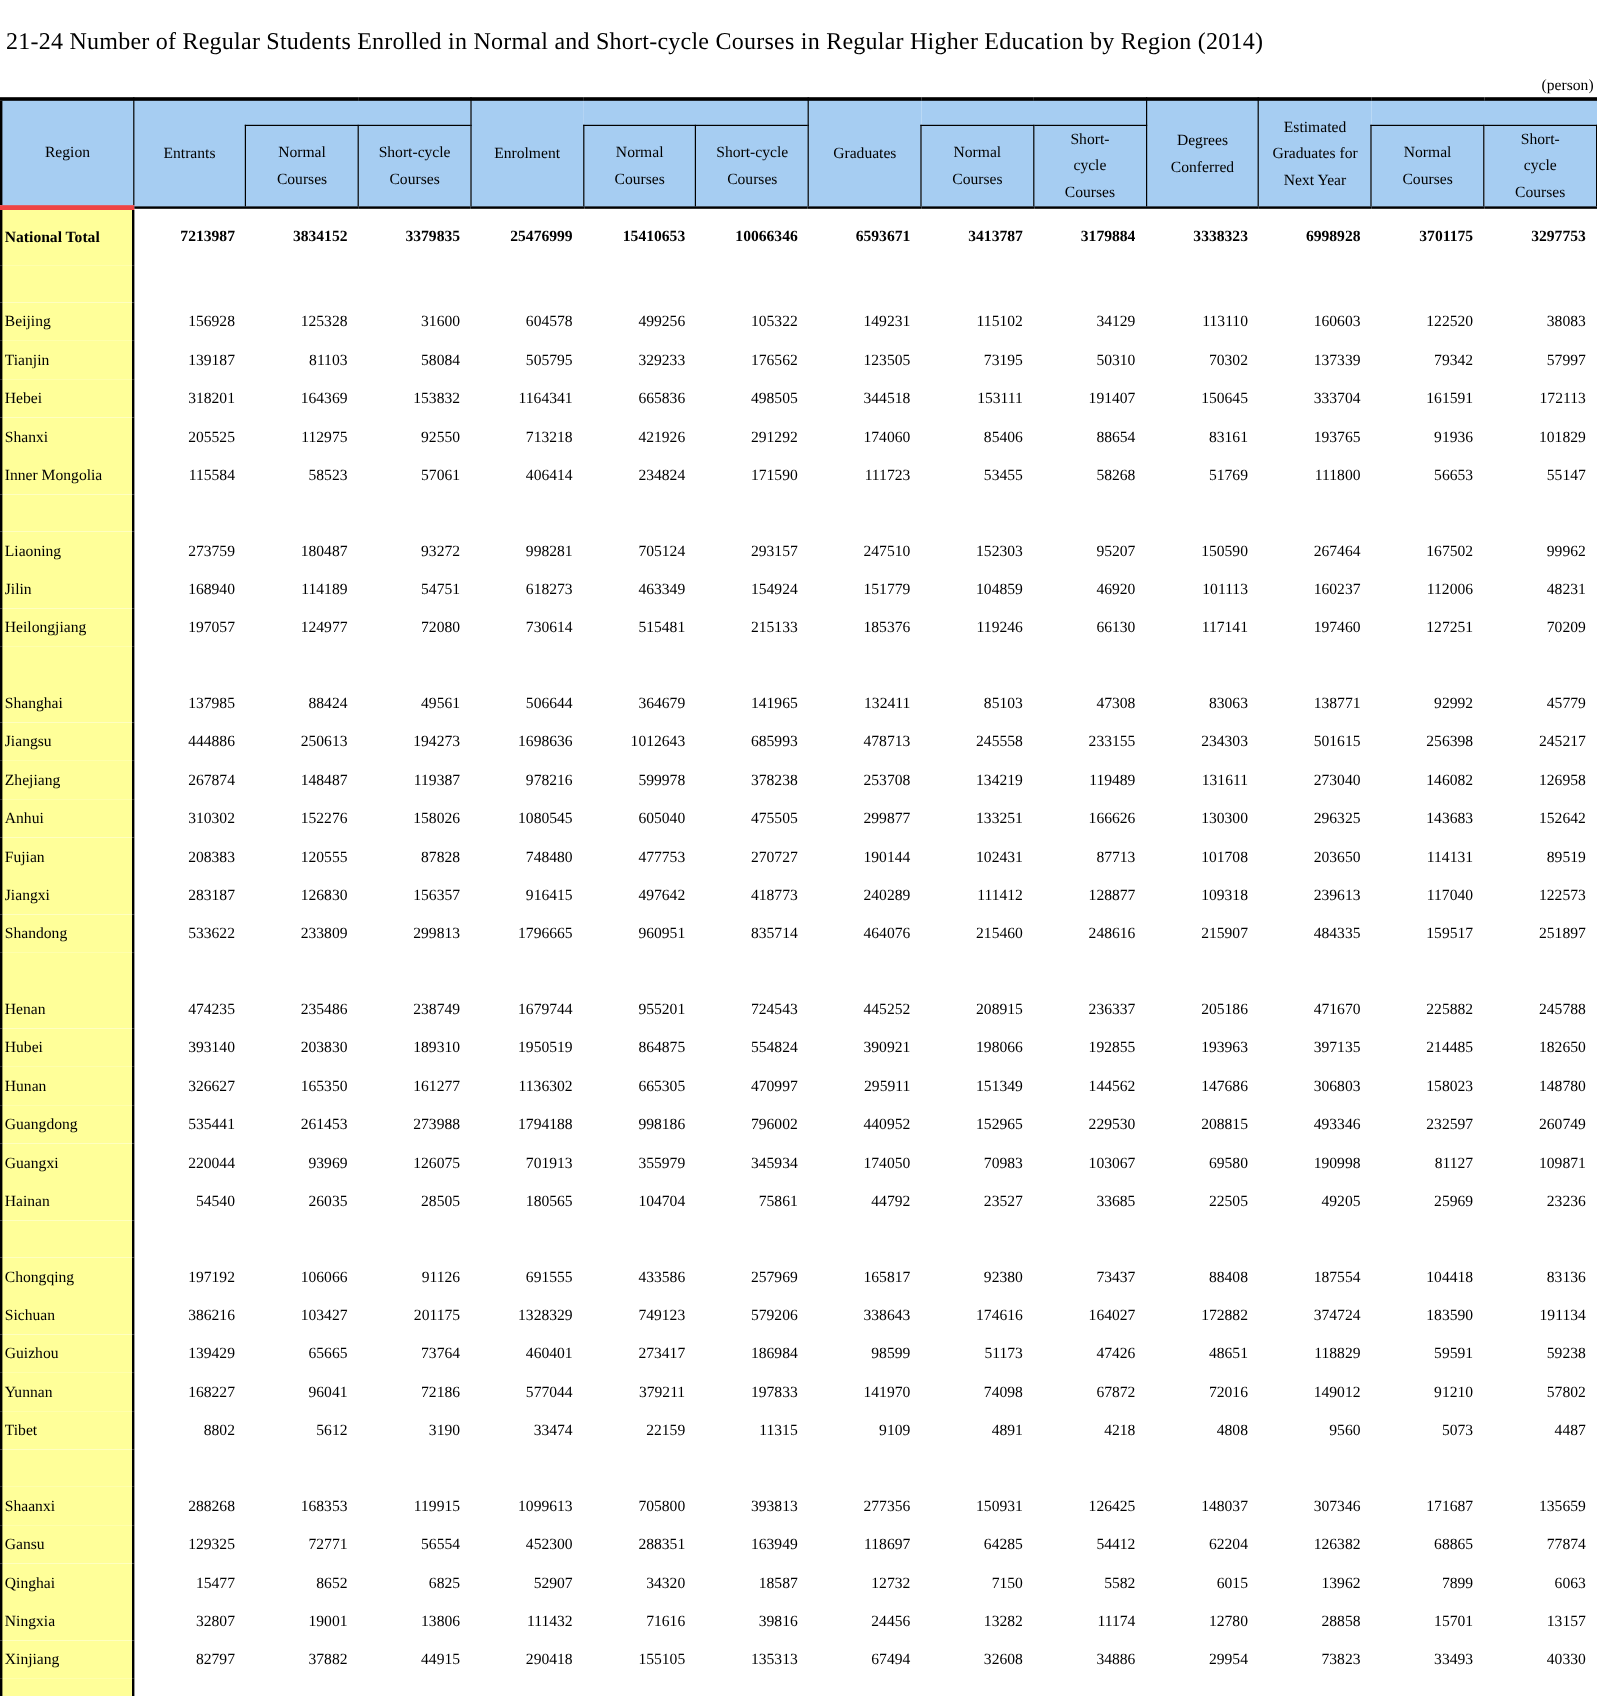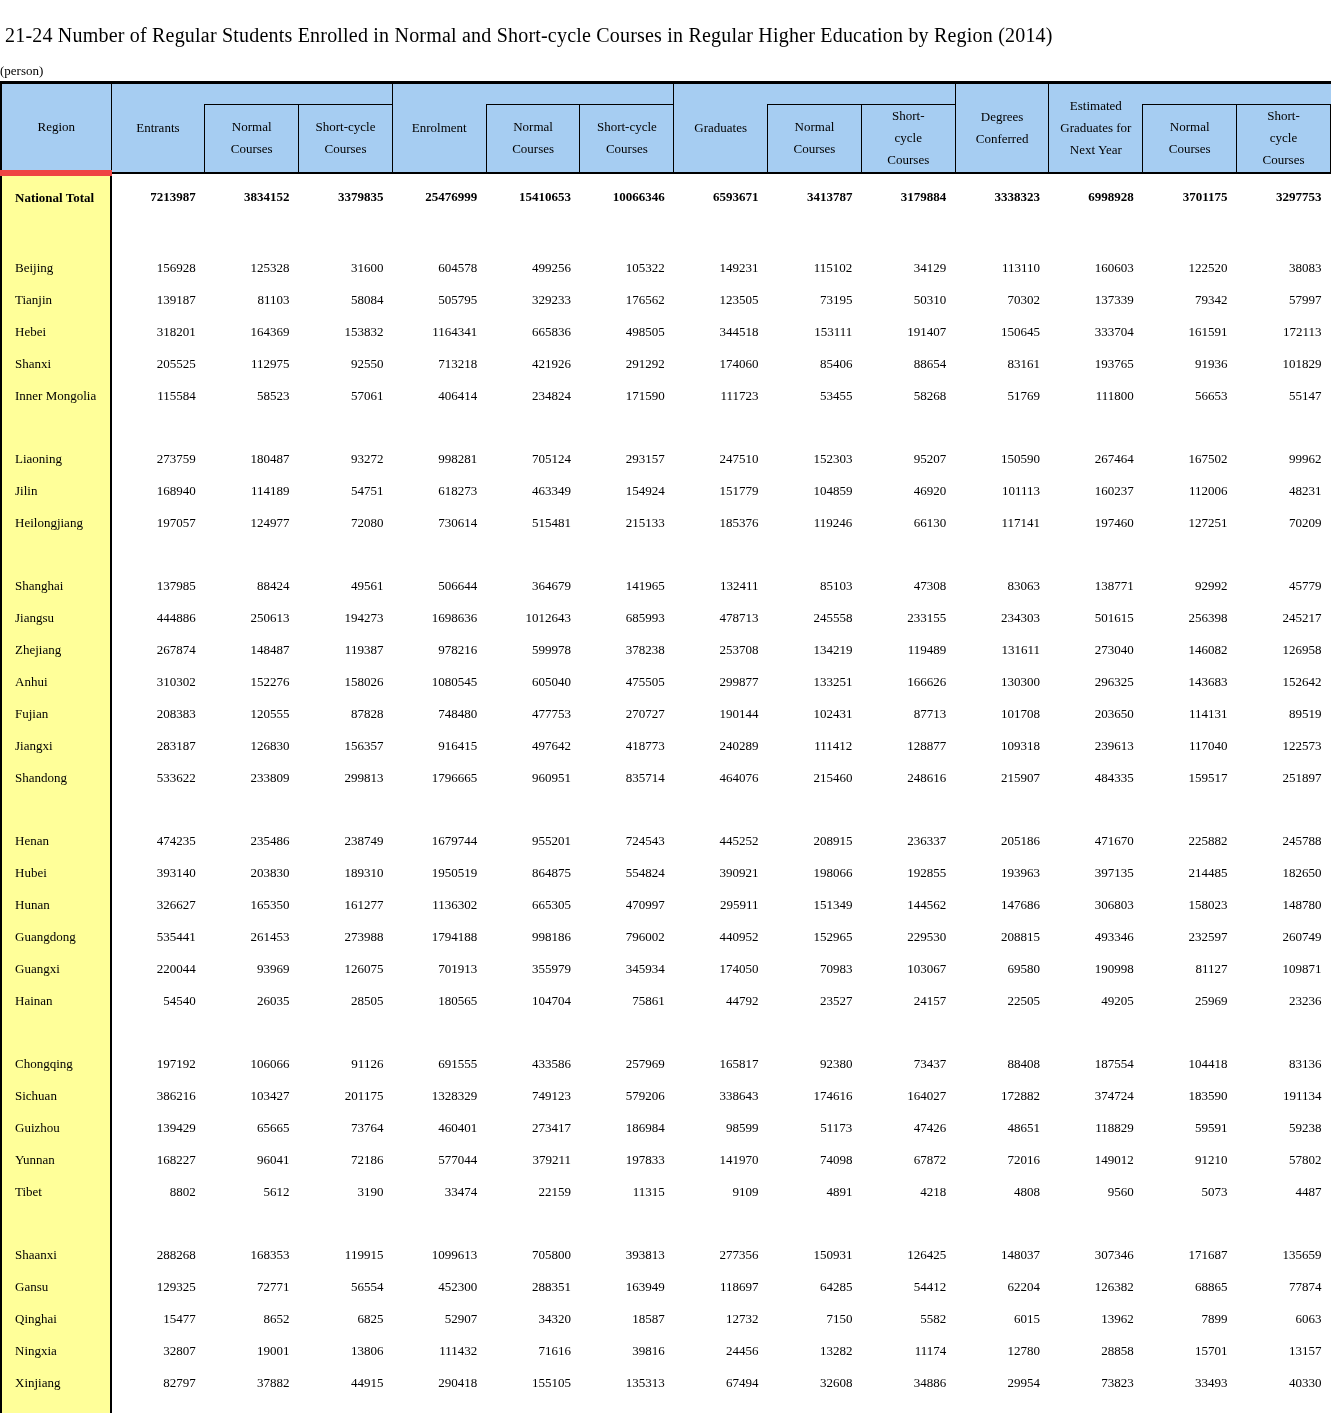--- a/index.html
+++ b/index.html
@@ -1,39 +1,39 @@
 <!DOCTYPE html>
 <html><head>
 <meta charset="utf-8">
 <style>
   html,body { margin:0; padding:0; background:#ffffff; color:#000; }
   body { width:1331px; font-family:"Liberation Serif","DejaVu Serif",serif; }
   .page { width:1331px; }
   .title { font-size:20px; padding:24px 0 0 5px; letter-spacing:0.2px; white-space:nowrap; }
-  .unit { font-size:13px; margin:16px 3px 2px 0; }
+  .unit { text-align:right; font-size:13px; margin:16px 3px 2px 0; }
 
   table.stat { border-collapse:collapse; table-layout:fixed; width:1331px;
                border-top:3px solid #000; border-left:2px solid #000; border-bottom:4px solid #000; }
 
   thead th { background:#A6CDF2; font-weight:normal; font-size:13px; padding:0;
              white-space:pre-line; vertical-align:middle; line-height:1.7; }
   tr.h1 { height:22px; }
   tr.h2 { height:68px;text-align:center; }
   th.gb { border-left:1px solid #000; border-bottom:2px solid #000; }
-  th.first { border-bottom:6px solid #ef4444; }
+  th.first { border-bottom:4px solid #ef4444; }
   th.sub { border-left:1px solid #000; border-right:1px solid #000; border-top:1px solid #000;
            border-bottom:2px solid #000; }
   th.spacer-top { border:none; }
 
   tbody td { font-size:13px; vertical-align:middle; }
   tbody tr { height:32px; }
   tr.row-nt { height:48px; }
   tr.spacer { height:31px; }
   tr.bottom-pad { height:22px; }
-  td.region { background:#FFFF99; border-right:2px solid #000; padding-left:13px;
+  td.region { background:#FFFF99; border-right:2px solid #000; padding-left:2px;
               overflow:hidden; white-space:nowrap; }
   td.num { text-align:right; padding-right:9px; font-family:"Liberation Serif","DejaVu Serif",serif; }
   tr.total td { font-weight:bold; }
 </style>
 </head>
 <body>
 
 <div class="page">
   <div class="title">21-24  Number of Regular Students Enrolled in Normal and Short-cycle Courses in Regular Higher Education by Region (2014)</div>
   <div class="unit">(person)</div>
@@ -448,21 +448,21 @@
         <tr>
     <td class="region">Hainan</td>
   <td class="num">54540</td>
           <td class="num">26035</td>
           <td class="num">28505</td>
           <td class="num">180565</td>
           <td class="num">104704</td>
           <td class="num">75861</td>
           <td class="num">44792</td>
           <td class="num">23527</td>
-          <td class="num">24157</td>
+          <td class="num">33685</td>
           <td class="num">22505</td>
           <td class="num">49205</td>
           <td class="num">25969</td>
           <td class="num">23236</td>
         </tr>
         <tr class="spacer">
           <td class="region"></td>
           <td colspan="13"></td>
         </tr>
         <tr>

